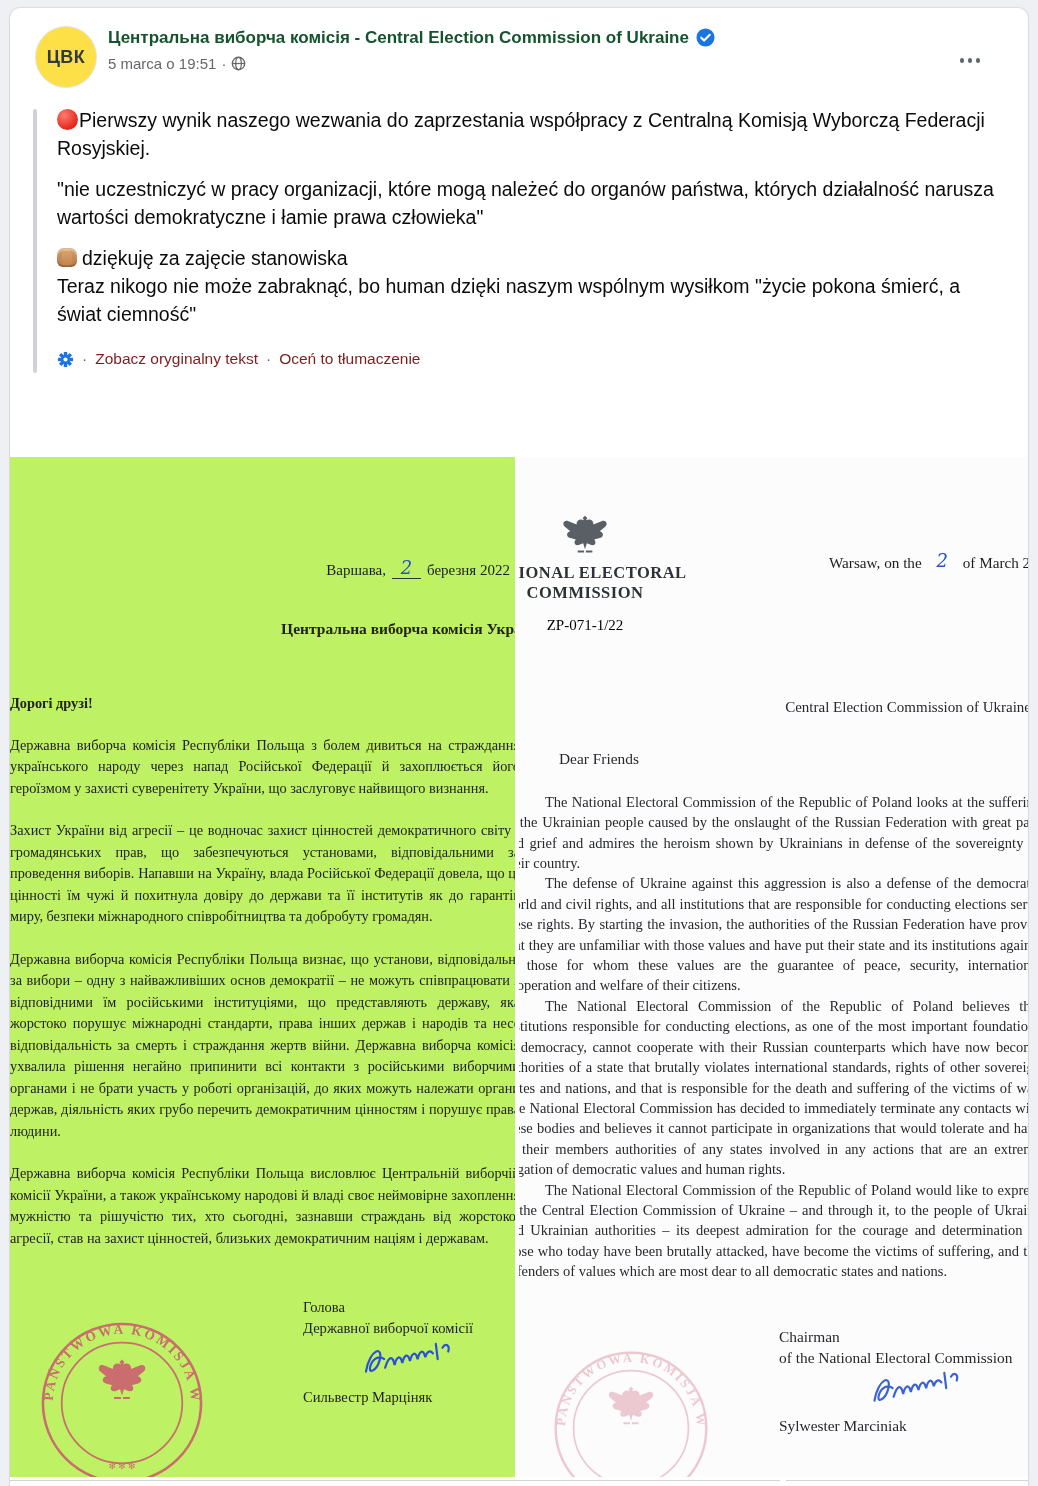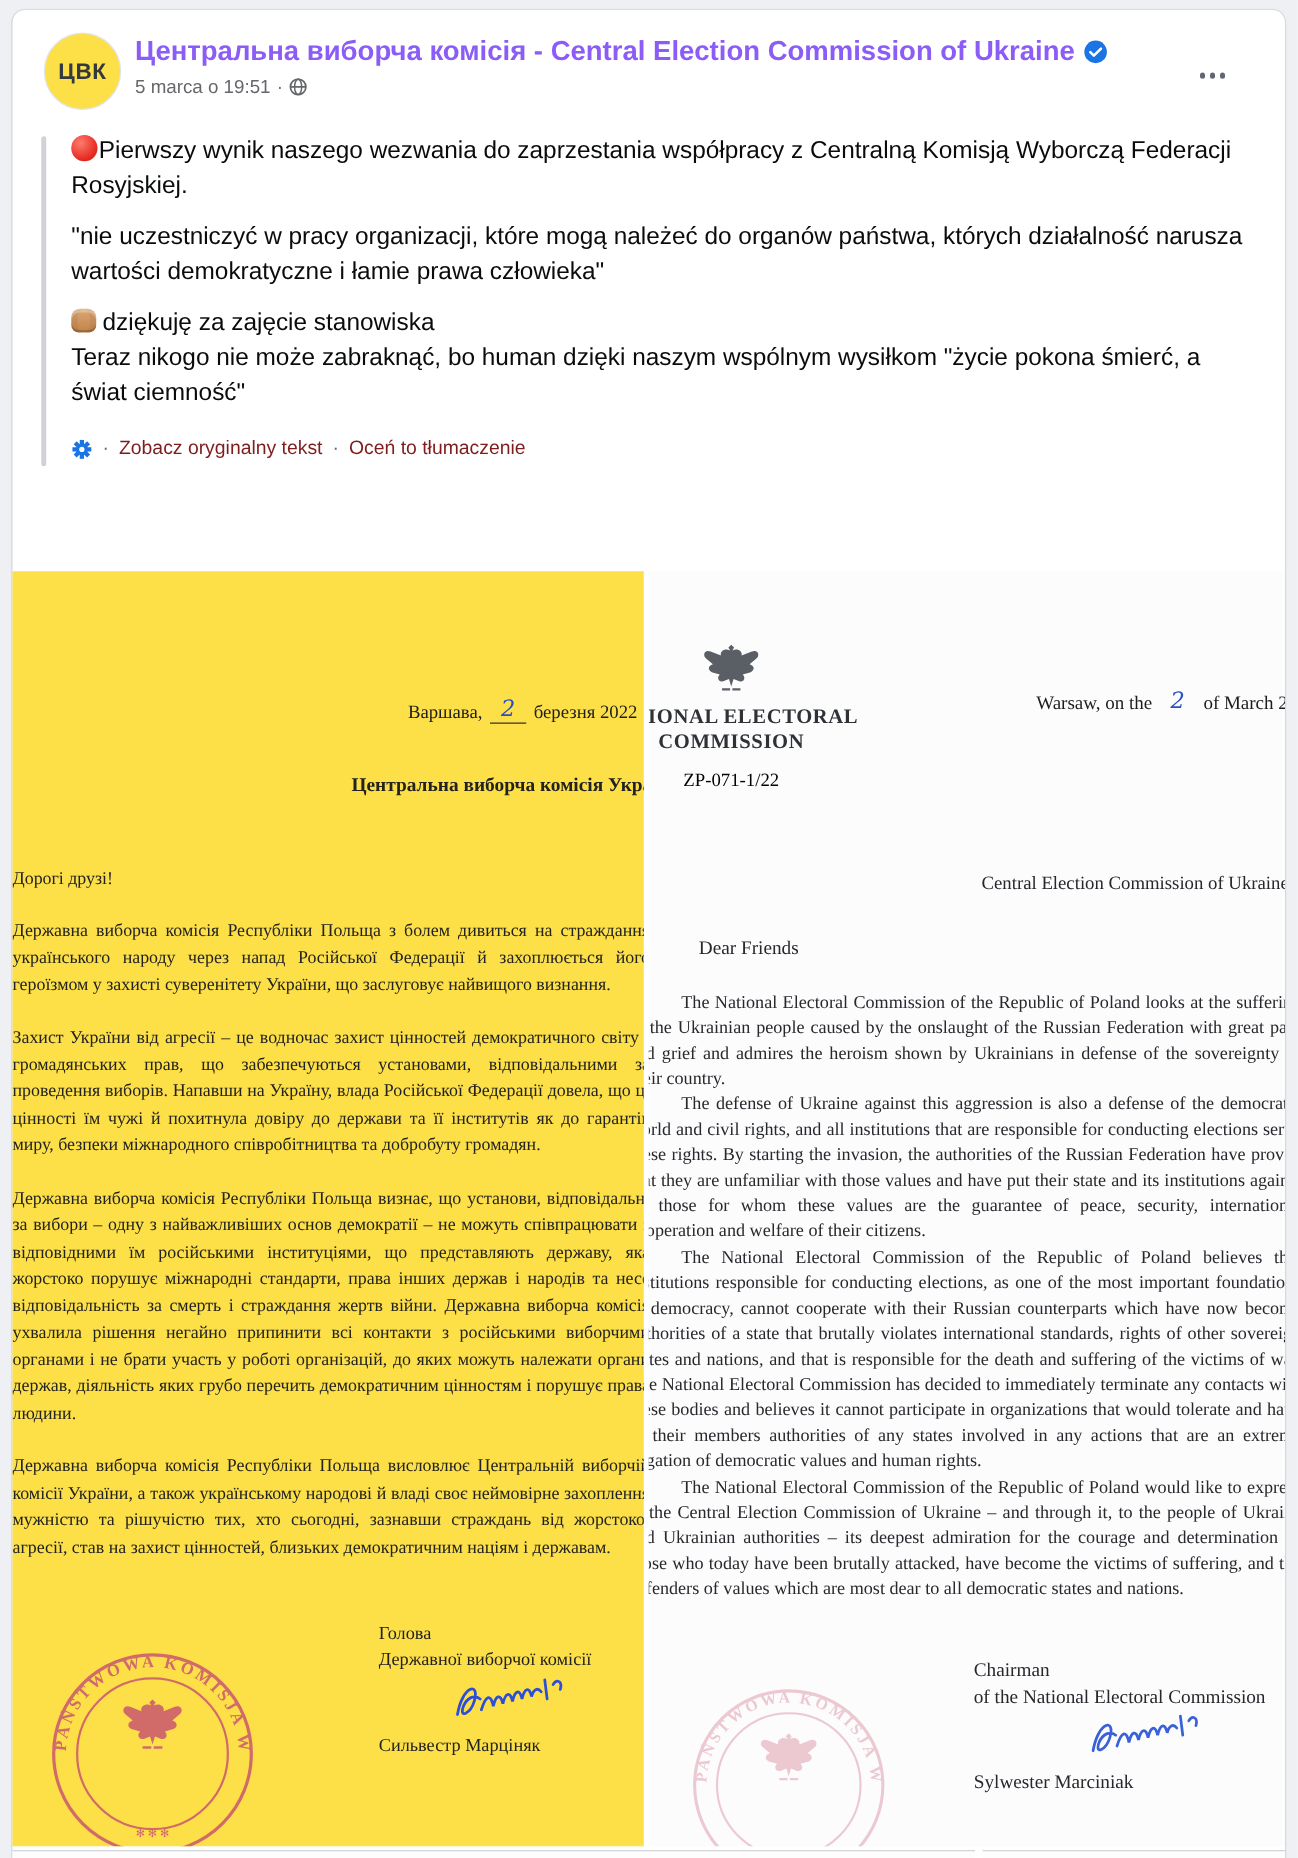--- a/index.html
+++ b/index.html
@@ -6,21 +6,21 @@
     font-family:"Liberation Sans","DejaVu Sans",sans-serif;}
   .card{position:absolute;left:10px;top:8px;width:1018px;height:1620px;background:#fff;
     border-radius:10px;box-shadow:0 0 0 1px rgba(0,0,0,.07),0 1px 2px rgba(0,0,0,.08);}
 
   
   .header{position:relative;display:flex;align-items:flex-start;padding:18px 16px 4px 25px;}
   .avatar{width:60px;height:60px;border-radius:50%;background:#fde047;border:1px solid #e2e4e8;
     display:flex;align-items:center;justify-content:center;font-weight:700;font-size:18px;
     color:#33393f;letter-spacing:.5px;flex:0 0 auto;}
   .head-text{margin-left:11px;padding-top:2px;}
-  .title-row{display:flex;align-items:center;gap:7px;font-size:22px;font-weight:700;color:#8b5cf6;}
+  .title-row{display:flex;gap:7px;font-size:17px;font-weight:700;color:#14532d;}
   .badge{width:19px;height:19px;flex:0 0 auto;}
   .meta{margin-top:7px;display:flex;align-items:center;gap:5px;color:#65676b;font-size:15px;}
   .more-btn{position:absolute;right:42px;top:44px;display:flex;gap:3.5px;cursor:pointer;padding:6px;}
   .more-btn i{width:4.5px;height:4.5px;border-radius:50%;background:#606770;}
 
   
   .post{position:relative;margin:14px 26px 0 23px;padding-left:24px;font-size:19.5px;
     line-height:28px;color:#0a0b0c;}
   .quote-bar{position:absolute;left:0;top:3px;bottom:0;width:4px;background:#d0d2d7;border-radius:2px;}
   .post p{margin:0;}
@@ -32,36 +32,36 @@
     box-shadow:inset 0 3px 0 rgba(255,255,255,.28), inset 0 -2px 0 rgba(0,0,0,.18),
       inset -5px 0 0 rgba(0,0,0,.05), inset 5px 0 0 rgba(0,0,0,.05);margin-right:5px;}
   .trans-row{margin-top:17px;display:flex;align-items:center;gap:8px;font-size:15.5px;color:#65676b;}
   .trans-row a{color:#7f1d1d;text-decoration:none;cursor:pointer;}
   .gear{width:17px;height:17px;}
 
   
   .photos{position:absolute;left:0;right:0;top:449px;}
   .photo-row{display:flex;gap:4px;}
   .tile{height:1020px;overflow:hidden;position:relative;cursor:pointer;}
-  .tile-left{width:505px;background:#fde047;flex:0 0 auto;}
+  .tile-left{width:505px;background:#bef264;flex:0 0 auto;}
   .tile-right{flex:1;background:#fcfcfd;}
   .paper{position:relative;height:100%;font-family:"Liberation Serif","DejaVu Serif",serif;color:#222;}
   .paper-uk{width:540px;margin-left:-14px;padding:0 10px;box-sizing:border-box;}
   .paper-en{width:568px;margin-left:-30px;padding:0 12px;box-sizing:border-box;color:#26282c;}
 
   .date-line{position:absolute;font-size:15px;white-space:nowrap;color:#1d1d1f;}
   .date-uk{top:103px;right:26px;}
   .date-en{top:96px;right:4px;font-size:15.2px;}
   .uline{display:inline-block;border-bottom:1.2px solid #333;padding:0 9px;margin:0 2px;line-height:1;}
   .hand{color:#2b50c0;font-style:italic;font-size:18px;position:relative;top:-1px;
     font-family:"DejaVu Serif",serif;}
 
   .uk-body{padding:236px 6px 0 4px;font-size:14.3px;line-height:21.5px;text-align:justify;}
   .uk-addressee{position:absolute;top:163px;right:-8px;font-weight:700;font-size:15.5px;white-space:nowrap;}
-  .salutation{margin:0 0 20px 0;text-align:left;}
+  .salutation{margin:0 0 20px 0;text-align:left;font-weight:bold;}
   .uk-body p.lp{margin:0 0 21px 0;}
 
   .letterhead{position:absolute;top:56px;left:-10px;width:212px;text-align:center;color:#3c4046;}
   .letterhead .lh-name{font-weight:700;font-size:16.5px;line-height:20px;letter-spacing:.5px;color:#2e3237;}
   .letterhead .lh-ref{margin-top:14px;font-size:15px;color:#000000;}
   .eagle{width:46px;height:44px;margin:0 auto 6px auto;display:block;color:#5a5f66;}
 
   .en-body{padding:240px 4px 0 2px;font-size:14.5px;line-height:20.4px;text-align:justify;}
   .en-addressee{text-align:right;margin:0 10px 0 0;font-size:15px;}
   .en-salutation{margin:32px 0 22px 56px;font-size:15.4px;}

